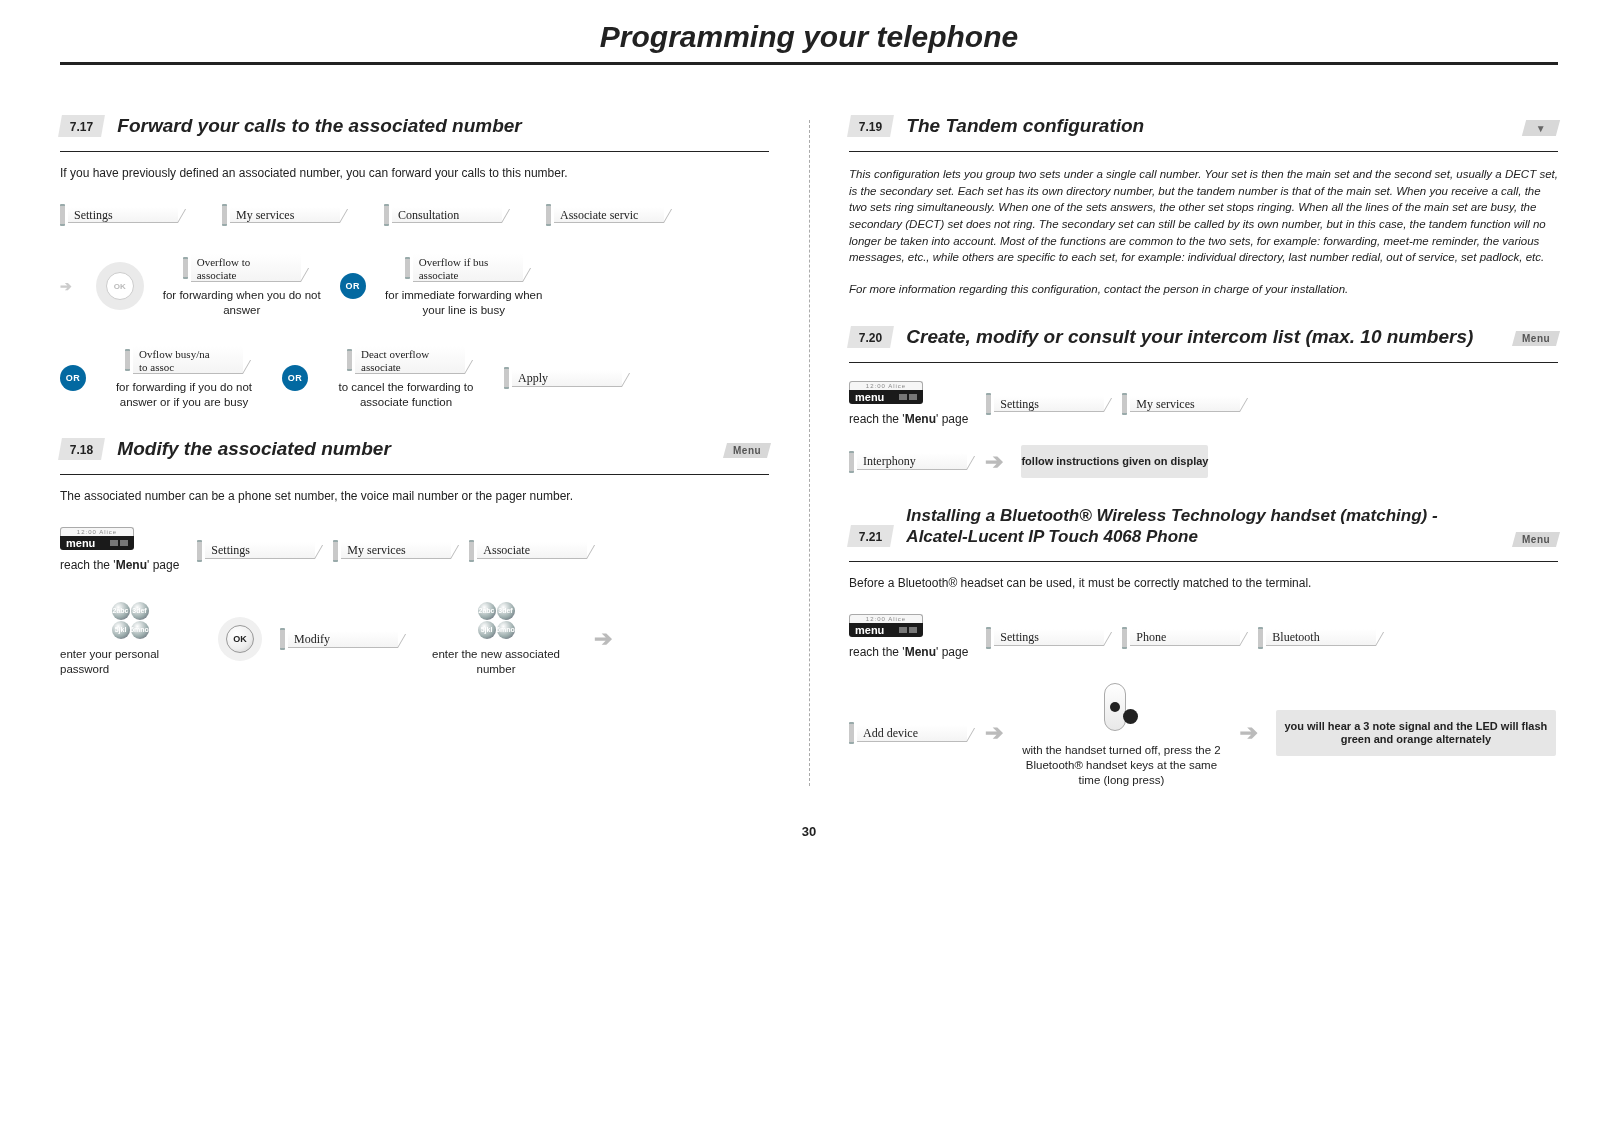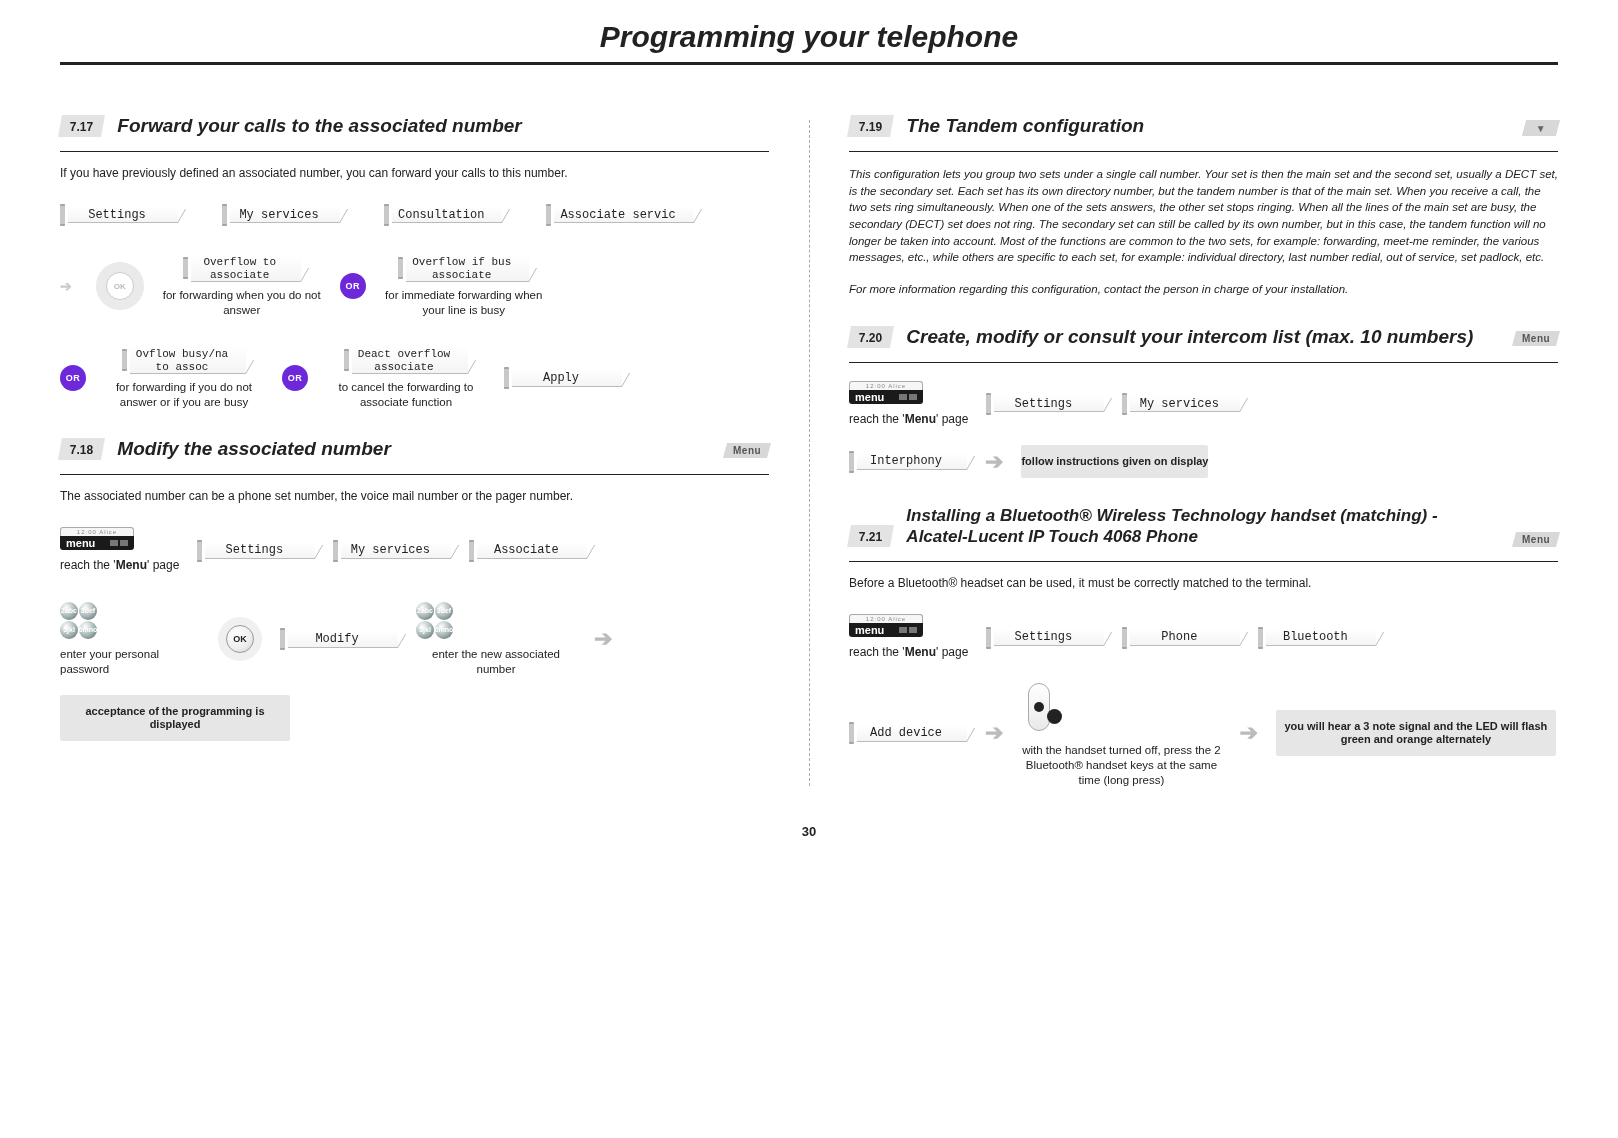--- a/index.html
+++ b/index.html
@@ -46,45 +46,44 @@
 
   .btn-row { display:flex; flex-wrap:wrap; gap:30px 44px; align-items:flex-start; margin:14px 0; }
   .softkey {
     display:inline-flex; align-items:center;
   }
   .softkey-ind {
     width:5px; height:22px; background:#c9c9c9; border-radius:1px; margin-right:3px;
     border-top:2px solid #9aa; border-bottom:2px solid #9aa;
   }
   .softkey-lbl {
-    font-family: Liberation Mono, monospace;
+    font-family: Liberation Serif, serif;
     font-size:12px; padding:2px 18px 0 6px;
     min-width:110px;
     border-bottom:1px solid #bbb;
     position:relative;
     background:linear-gradient(#fff,#f4f4f4);
     line-height:1.15;
     white-space:nowrap;
-    text-align:center;
   }
   .softkey-lbl::after {
     content:""; position:absolute; right:0; bottom:-1px;
     width:14px; height:14px; border-right:1px solid #bbb;
     transform: skewX(-30deg); transform-origin: bottom right;
   }
   .softkey-lbl.two-line { font-size:11px; }
 
   .softblk { display:flex; flex-direction:column; align-items:center; }
   .caption { font-size:11.5px; text-align:center; margin-top:6px; max-width:160px; line-height:1.3; }
   .caption-left { text-align:left; max-width:140px; }
 
   .or-badge {
     display:inline-flex; align-items:center; justify-content:center;
     width:26px; height:26px; border-radius:50%;
-    background:#6d28d9; color:#fff; font-size:9px; font-weight:bold;
+    background:#0369a1; color:#fff; font-size:9px; font-weight:bold;
     letter-spacing:0.5px;
   }
   .nav-disc {
     display:inline-flex; align-items:center; justify-content:center;
     width:48px; height:48px; border-radius:50%;
     background:#eaeaea; position:relative;
   }
   .nav-disc::before {
     content:""; width:26px; height:26px; border-radius:50%;
     background:#fff; border:1px solid #ccc;
@@ -152,21 +151,21 @@
     display:inline-flex; align-items:center; justify-content:center;
     background:#d8d8d8; width:34px; height:16px; transform:skewX(-15deg);
     color:#666; font-size:10px; font-weight:bold;
   }
   .v-badge span { transform:skewX(15deg); }
 
   .head-with-badge { display:flex; align-items:flex-start; }
   .head-badge-slot { margin-left:auto; padding-top:2px; }
 
   .flow-row { display:flex; align-items:center; gap:18px; flex-wrap:wrap; margin:8px 0; }
-  .vcol { display:flex; flex-direction:column; }
+  .vcol { display:flex; flex-direction:column; align-items:center; }
   .vcol .caption { margin-top:8px; }
 
   .bt-device {
     display:inline-flex; align-items:center; justify-content:center; gap:-6px;
     width:48px; height:56px;
   }
   .bt-pill {
     width:22px; height:48px; border-radius:11px; border:1.5px solid #aaa;
     background:linear-gradient(#fff,#e9e9e9);
     display:flex; align-items:center; justify-content:center;
@@ -323,21 +322,20 @@
       <div class="vcol">
         <span class="keypad">
           <span class="kp">2abc</span>
             <span class="kp">3def</span>
           <span class="kp">5jkl</span>
             <span class="kp">6mno</span>
         </span>
         <div class="caption">enter the new associated number</div>
       </div>
       <span class="arrow">➔</span>
-      <div class="result-box">acceptance of the programming is displayed</div>
     </div>
 
   </div>
 
   <div class="col col-right">
 
     <div class="section-head head-with-badge">
       <span class="sec-num"><span>7.19</span></span>
       <span class="sec-title">The Tandem configuration</span>
       <span class="head-badge-slot"><span class="v-badge">

